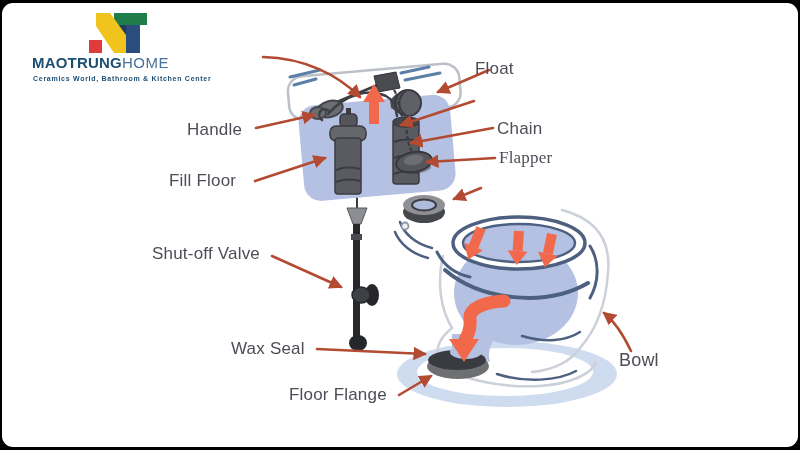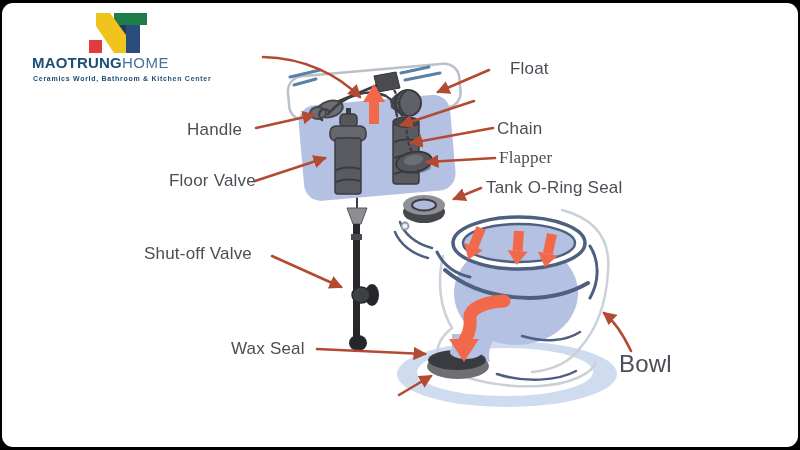--- a/index.html
+++ b/index.html
@@ -13,31 +13,31 @@
   .logo-icon{position:absolute;left:57px;top:1px;width:61px;height:44px;}
   .logo-text{position:absolute;left:2px;top:44px;white-space:nowrap;
              font-size:15px;font-weight:bold;color:#1d4e74;letter-spacing:.2px;}
   .logo-text .home{font-weight:normal;color:#47719b;letter-spacing:.5px;}
   .logo-tag{position:absolute;left:3px;top:65px;white-space:nowrap;
             font-size:7px;font-weight:bold;color:#1d4e74;letter-spacing:.72px;}
 
   
   .lbl{position:absolute;white-space:nowrap;font-size:17px;color:#4d4d57;letter-spacing:.2px;}
   .lbl-refill{left:180px;top:47px;}
-  .lbl-float{left:510px;top:59px;}
+  .lbl-float{left:475px;top:59px;}
   .lbl-overflow{left:477px;top:90px;}
   .lbl-chain{left:497px;top:119px;text-align:center;}
   .lbl-flapper{left:499px;top:148px;font-family:Liberation Serif, serif;}
   .lbl-oring{left:486px;top:178px;}
   .lbl-handle{left:187px;top:120px;text-align:center;}
   .lbl-fillvalve{left:169px;top:171px;}
-  .lbl-shutoff{left:144px;top:244px;text-align:right;}
+  .lbl-shutoff{left:152px;top:244px;text-align:right;}
   .lbl-waxseal{left:231px;top:339px;}
   .lbl-floorflange{left:289px;top:385px;}
-  .lbl-bowl{left:619px;top:350px;font-size:24px;}
+  .lbl-bowl{left:619px;top:350px;font-size:18px;}
 </style>
 </head>
 <body>
 
 <div class="canvas">
   <div class="page"></div>
 
   <svg class="art" viewBox="0 0 800 450">
     <defs>
       <marker id="ah" viewBox="0 0 10 10" refX="8.5" refY="5" markerWidth="5.2" markerHeight="5.2" orient="auto">
@@ -182,19 +182,19 @@
       <polygon points="9,2 23,2 39,24 39,42 27,42 9,15" fill="#f0c41c"></polygon>
       <rect x="2" y="29" width="13" height="13" fill="#e23b3c"></rect>
     </svg>
     <div class="logo-text"><span>MAOTRUNG</span><span class="home">HOME</span></div>
     <div class="logo-tag">Ceramics World, Bathroom &amp; Kitchen Center</div>
   </div>
 
   <div class="lbl lbl-float">Float</div>
   <div class="lbl lbl-chain">Chain</div>
   <div class="lbl lbl-flapper">Flapper</div>
-  <div class="lbl lbl-oring">Tank O-Ring Seal</div>
   <div class="lbl lbl-handle">Handle</div>
-  <div class="lbl lbl-fillvalve">Floor Valve</div>
+  <div class="lbl lbl-fillvalve">Fill Floor</div>
   <div class="lbl lbl-shutoff">Shut-off Valve</div>
   <div class="lbl lbl-waxseal">Wax Seal</div>
+  <div class="lbl lbl-floorflange">Floor Flange</div>
   <div class="lbl lbl-bowl">Bowl</div>
 </div>
 
 </body></html>

